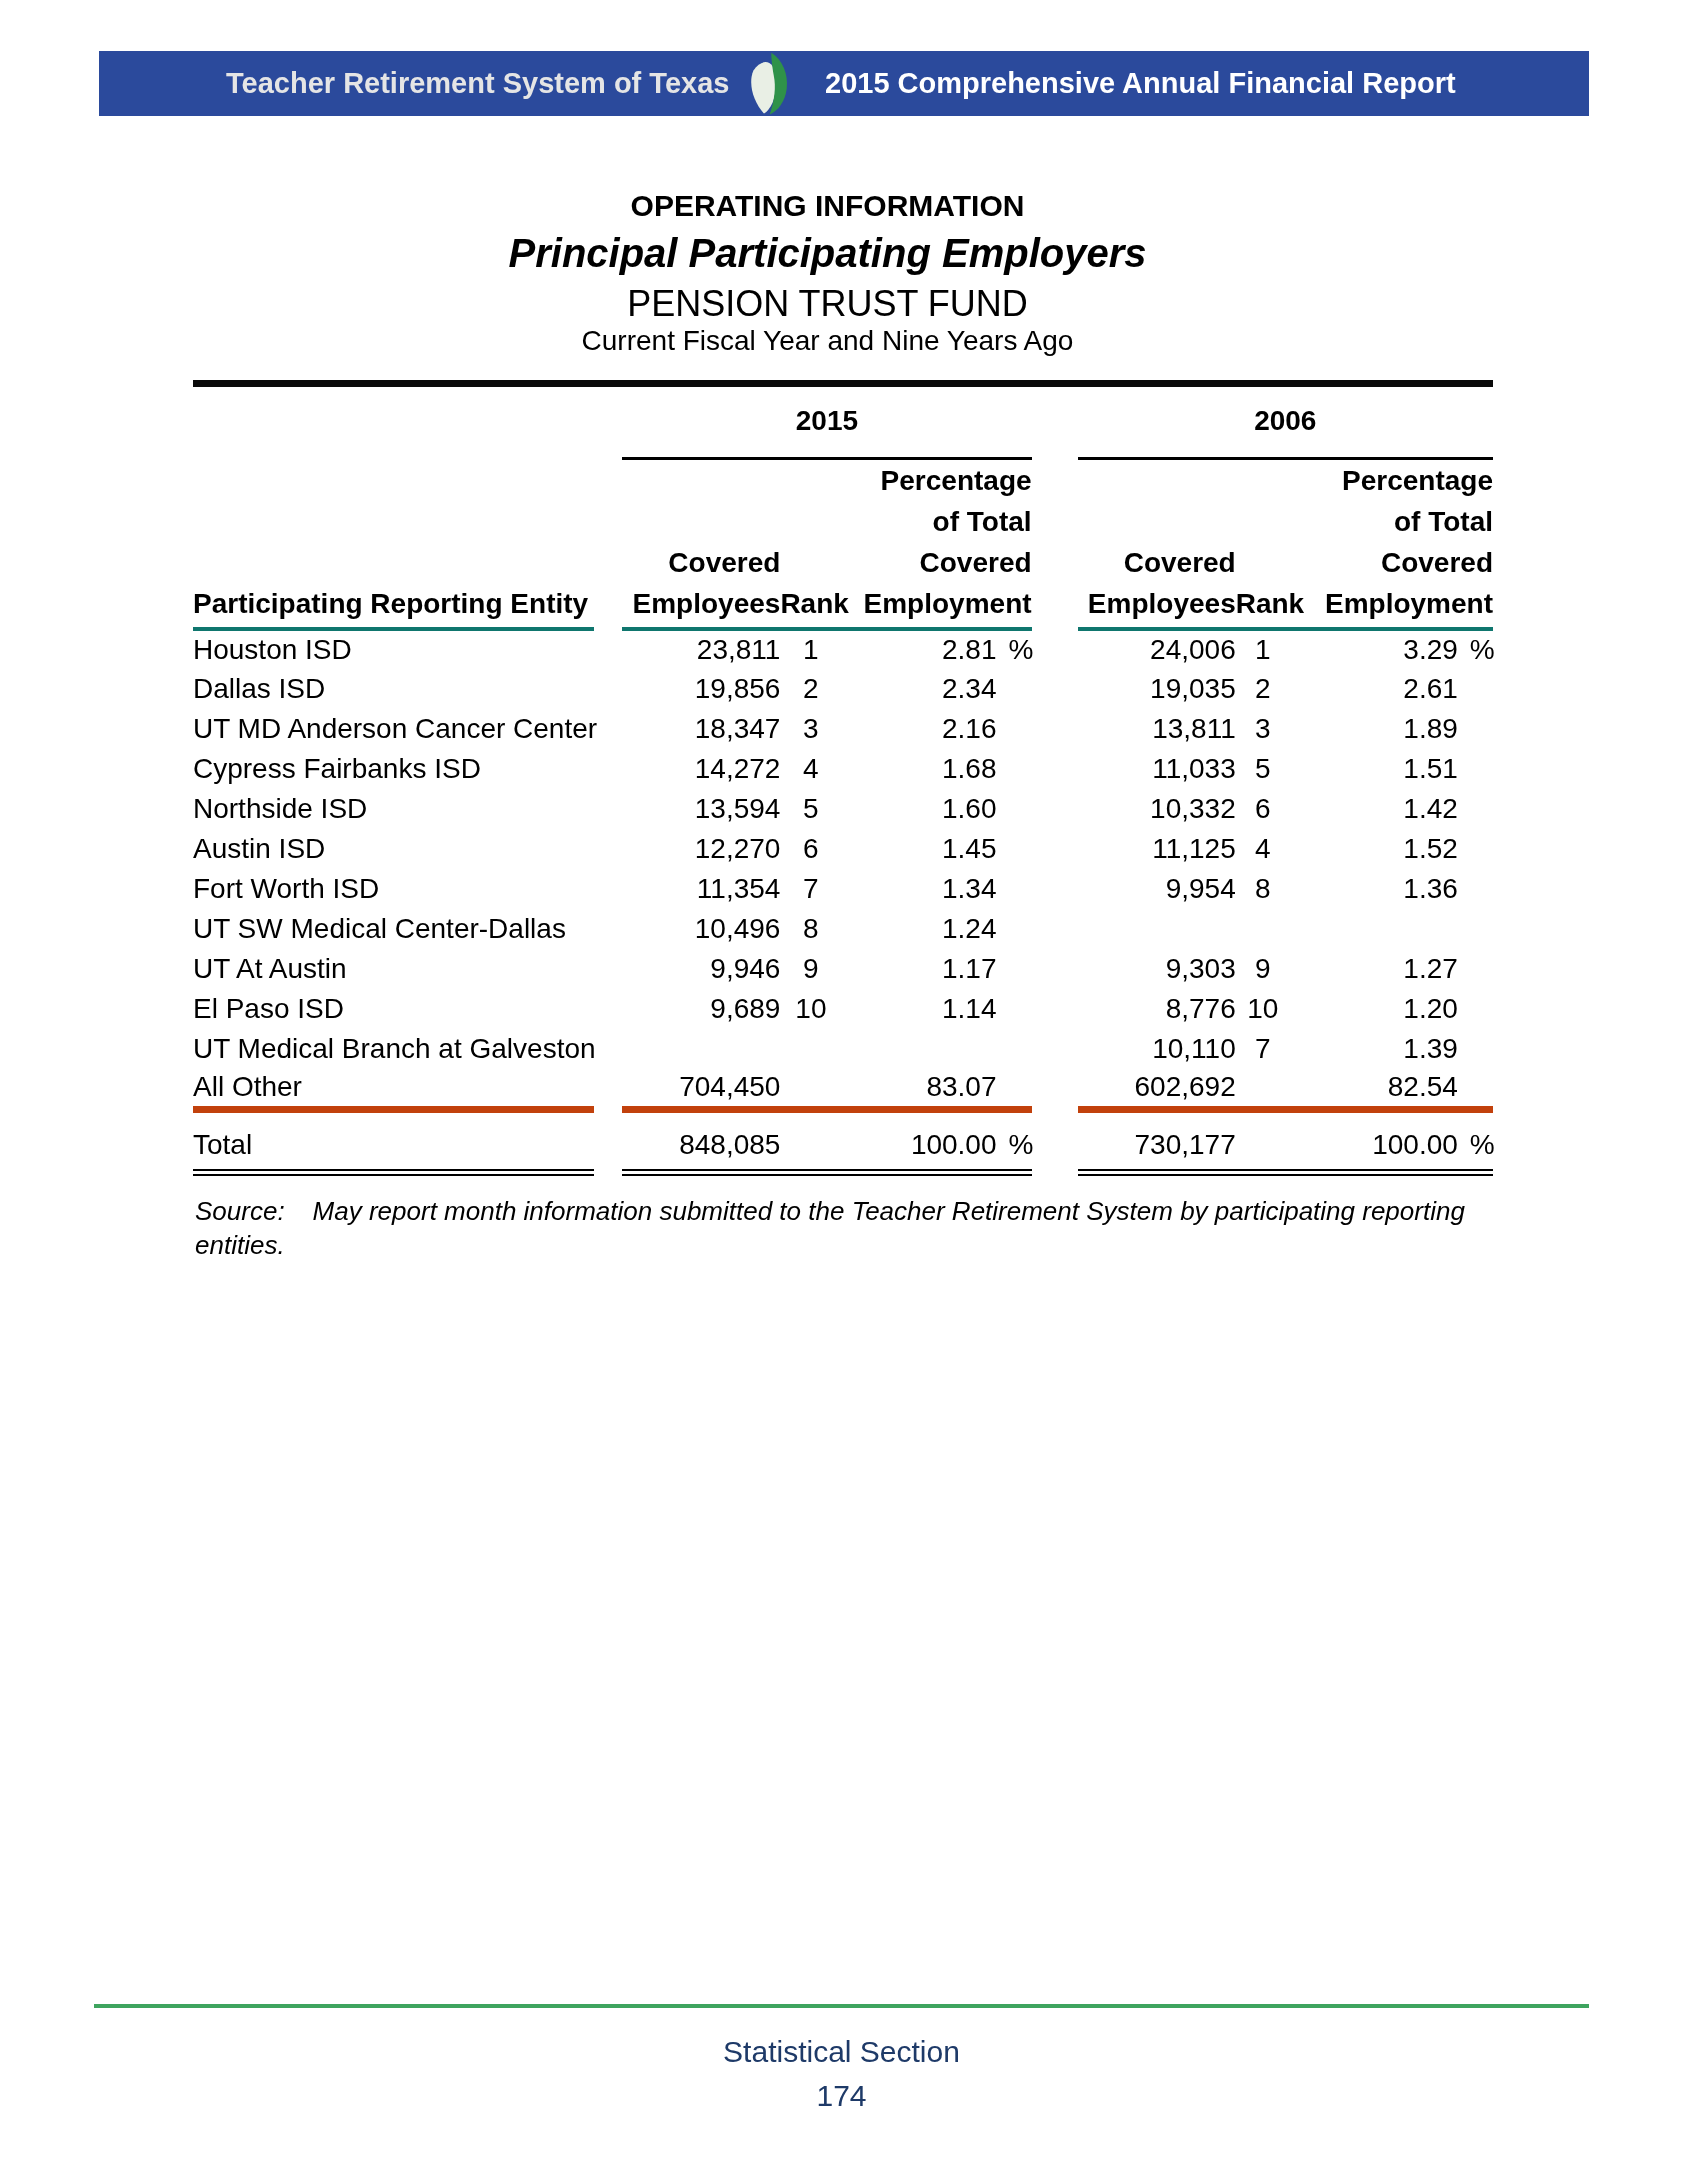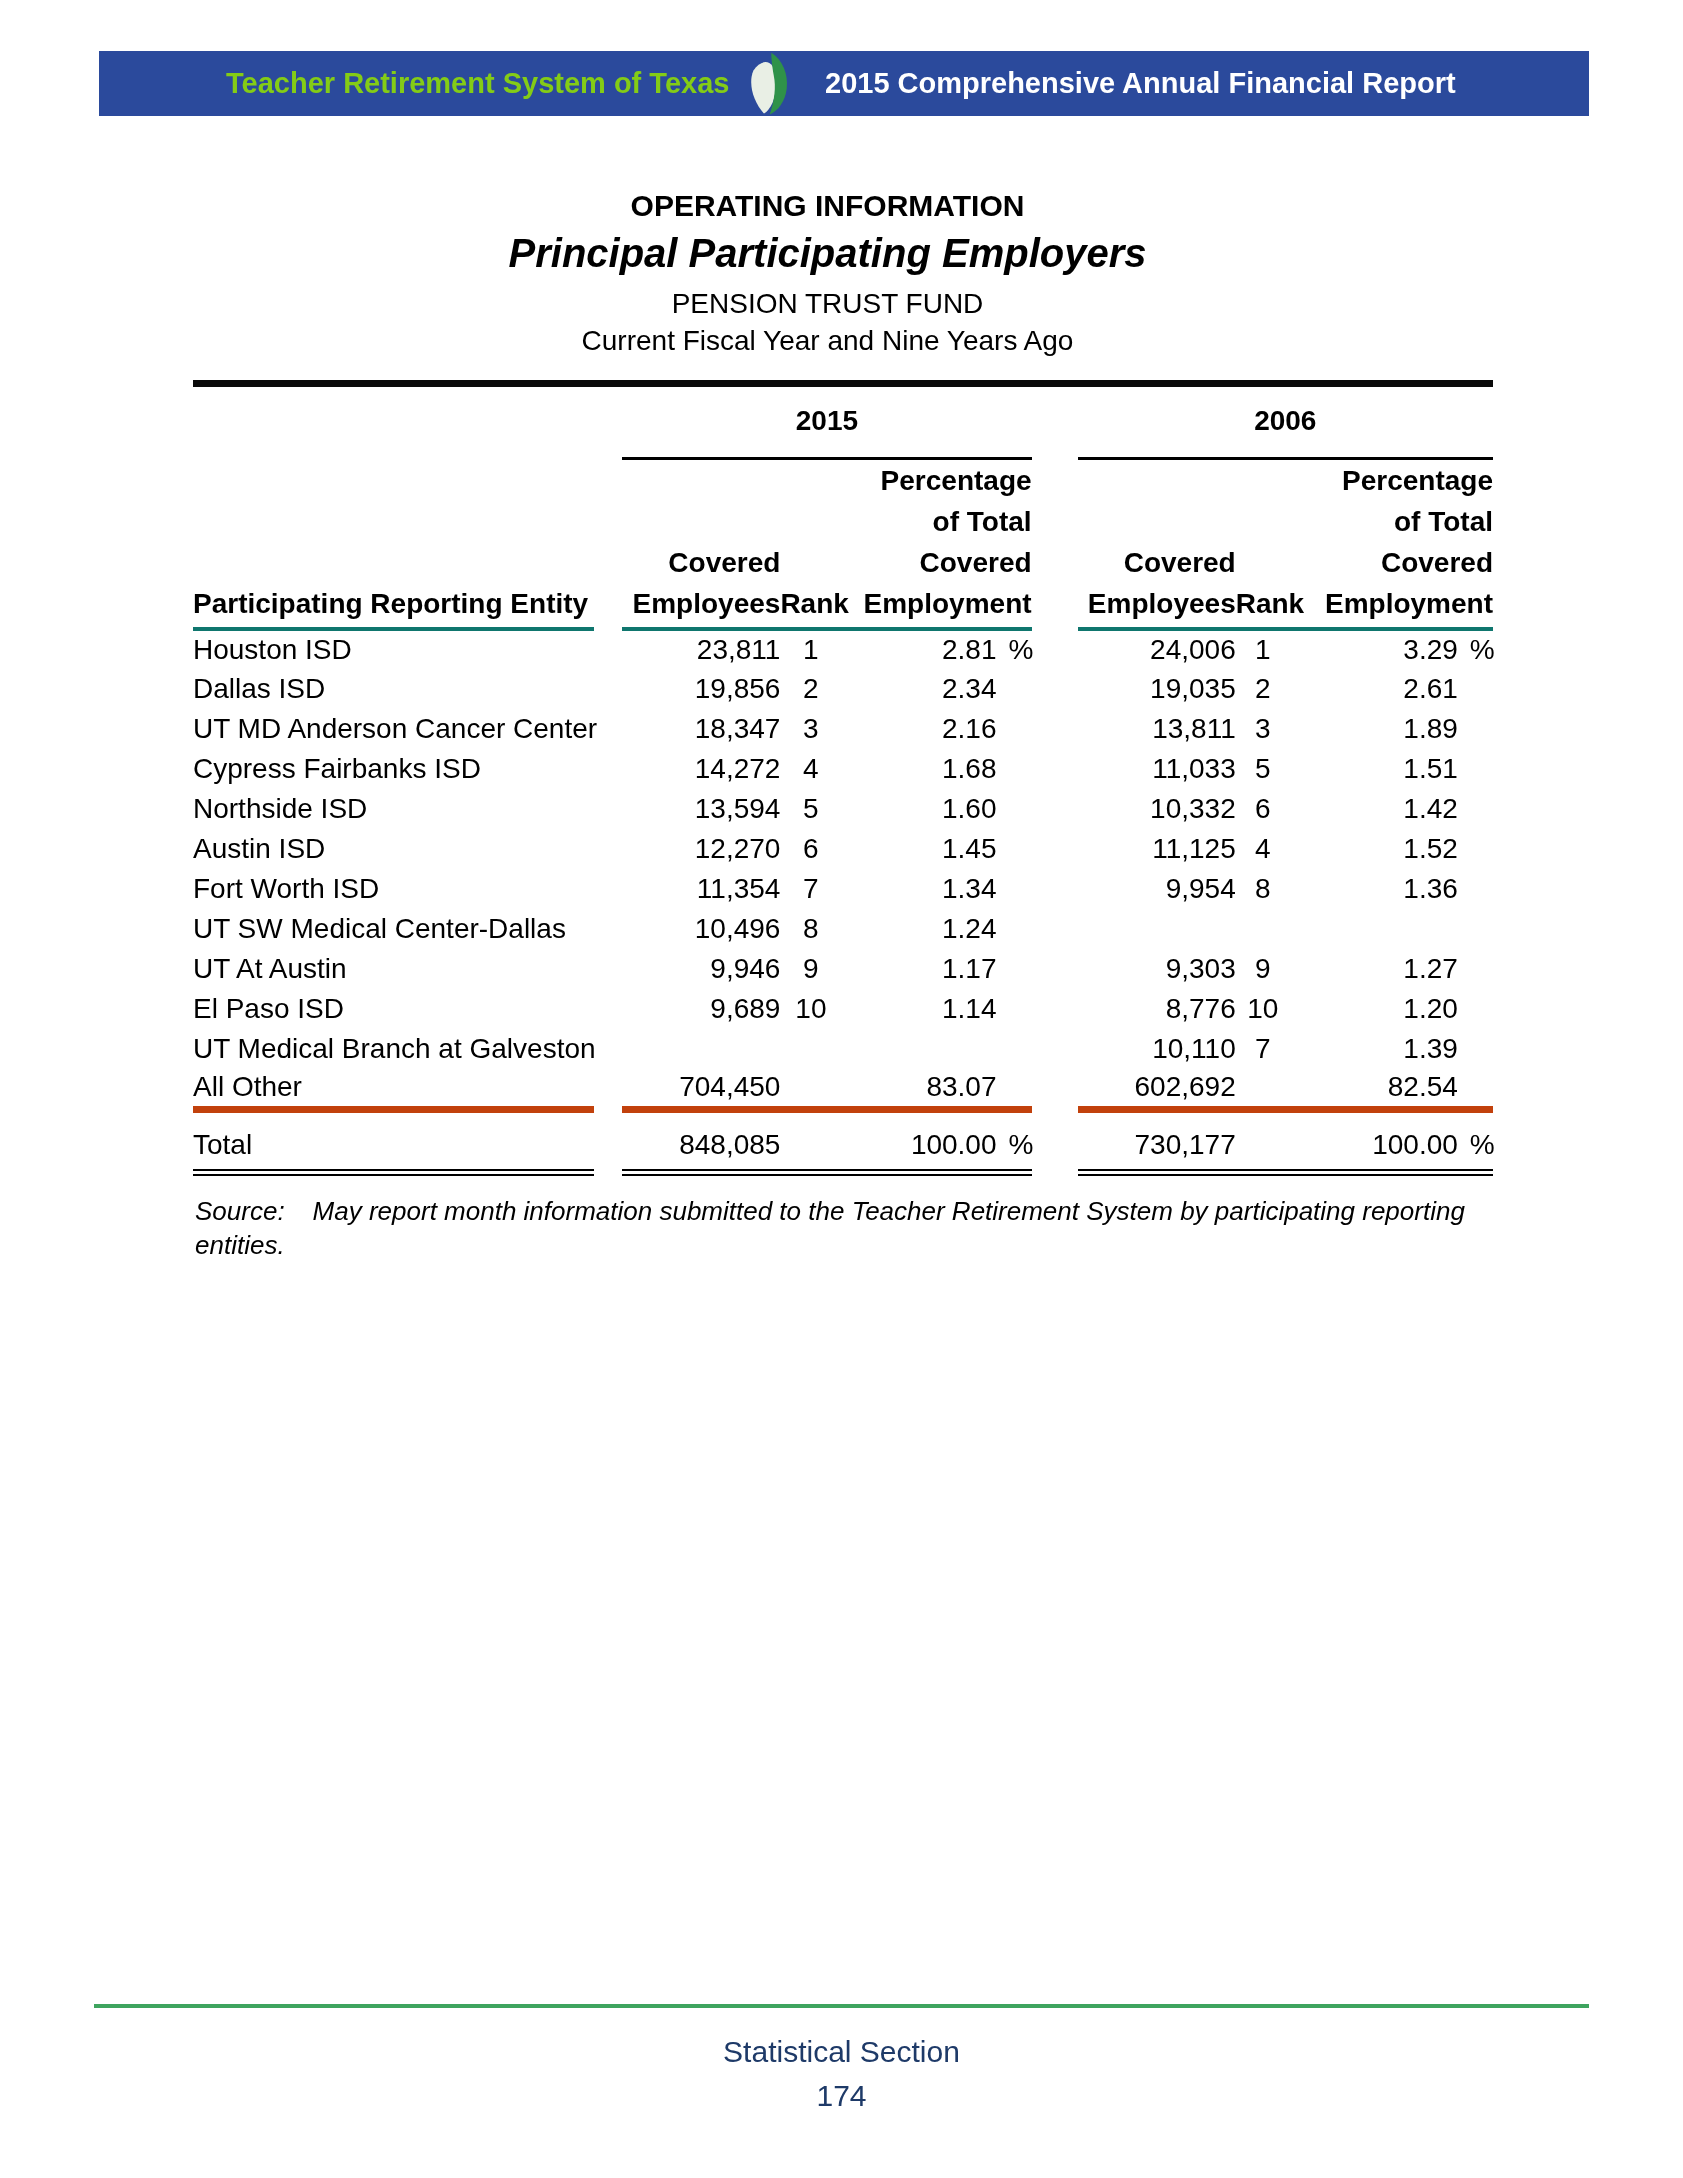--- a/index.html
+++ b/index.html
@@ -11,36 +11,36 @@
     color:#000000;
     overflow:hidden;
   }
   
   .banner{
     position:absolute;left:99px;top:51px;width:1490px;height:65px;
     background:#2B4A9C;
   }
   .banner-left{
     position:absolute;left:127px;top:0;height:65px;line-height:65px;
-    color:#84cc16;font-weight:bold;font-size:29px;white-space:nowrap;
+    color:#e5e5e5;font-weight:bold;font-size:29px;white-space:nowrap;
   }
   .banner-logo{
     position:absolute;left:639px;top:0px;width:65px;height:65px;
   }
   .banner-right{
     position:absolute;left:726px;top:0;height:57px;line-height:65px;
     color:#ffffff;font-weight:bold;font-size:29px;white-space:nowrap;
   }
   
   .titles{
     position:absolute;left:0;top:188px;width:1655px;text-align:center;
   }
   .t-section{font-size:30px;font-weight:bold;line-height:36px;}
   .t-main{font-size:40px;font-weight:bold;font-style:italic;line-height:55px;margin-top:2px;}
-  .t-sub1{font-size:28px;line-height:38px;margin-top:4px;}
+  .t-sub1{font-size:36px;line-height:38px;margin-top:4px;}
   .t-sub2{font-size:28px;line-height:36px;}
   
   .top-rule{
     position:absolute;left:193px;top:380px;width:1300px;height:7px;background:#0a0a0a;
   }
   table.main{
     position:absolute;left:193px;top:387px;width:1300px;
     border-collapse:collapse;table-layout:fixed;
     font-size:28px;color:#000;
   }

